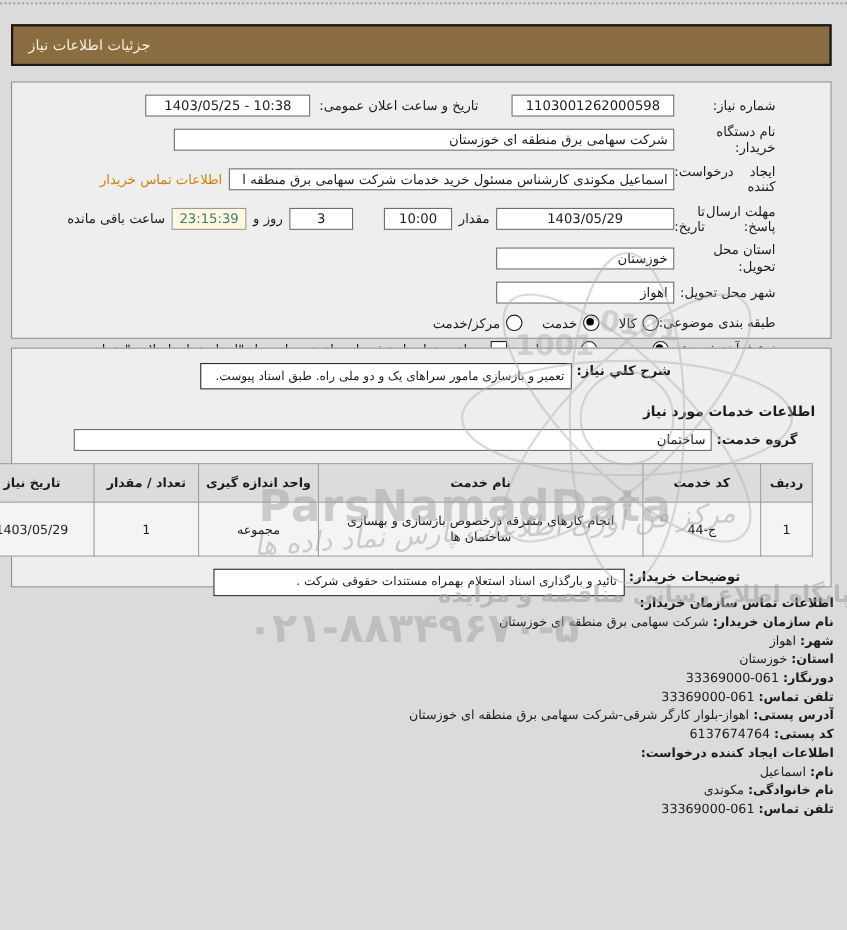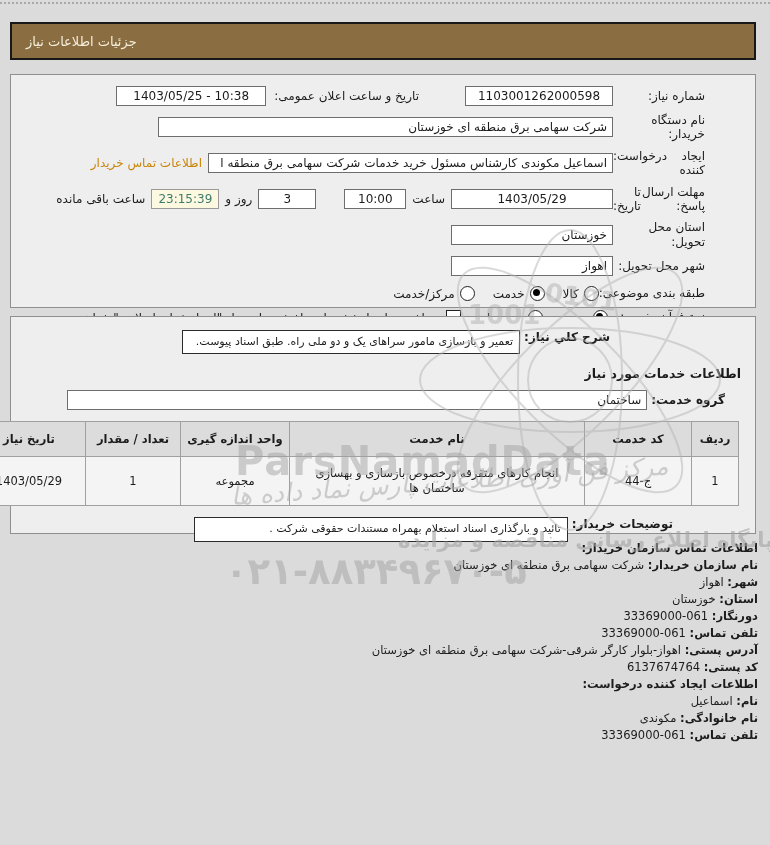--- a/index.html
+++ b/index.html
@@ -68,21 +68,21 @@
   .chead{font-weight:bold;}
   
   .wm{position:absolute;pointer-events:none;color:#a3a3a3;z-index:5;}
   #wm-flower{left:330px;top:215px;opacity:.5;}
   #wm-brand{left:235px;top:438px;font-size:40px;font-weight:bold;opacity:.5;letter-spacing:1px;direction:ltr;}
   #wm-script{left:230px;top:482px;font-size:25px;font-style:italic;opacity:.5;transform:rotate(-4deg);transform-origin:left top;direction:rtl;white-space:nowrap;}
   #wm-tagline{left:398px;top:528px;font-size:21px;font-weight:bold;opacity:.6;direction:rtl;white-space:nowrap;}
   #wm-phone{left:225px;top:550px;font-size:37px;font-weight:bold;opacity:.5;direction:ltr;letter-spacing:2px;}
   #wm-d1{left:545px;top:282px;font-size:26px;font-weight:bold;opacity:.4;transform:rotate(8deg);}
   #wm-d2{left:468px;top:300px;font-size:26px;font-weight:bold;opacity:.4;}
-  .ml30{margin-right:46px;}
+  .ml30{margin-right:30px;}
 </style>
 </head>
 <body>
 
 <div class="top-dots"></div>
 
 <div class="titlebar">
   <span>جزئیات اطلاعات نیاز</span>
 </div>
 
@@ -108,21 +108,21 @@
     <div class="input rt" style="width:405px">اسماعیل مکوندی کارشناس مسئول خرید خدمات شرکت سهامی برق منطقه ا</div>
     <span class="link">اطلاعات تماس خریدار</span>
   </div>
 
   <div class="row">
     <span class="lbl two">
       <span>مهلت ارسال پاسخ:</span>
       <span>تا تاریخ:</span>
     </span>
     <div class="input c" dir="ltr" style="width:162px">1403/05/29</div>
-    <span style="margin:0 6px">ساعت</span>
+    <span style="margin:0 6px">مقدار</span>
     <div class="input c" dir="ltr" style="width:62px">10:00</div>
     <div class="input c" dir="ltr" style="width:58px;margin-right:28px">3</div>
     <span style="margin:0 6px">روز و</span>
     <div class="input c timer" dir="ltr" style="width:68px">23:15:39</div>
     <span style="margin-right:6px">ساعت باقی مانده</span>
   </div>
 
   <div class="row">
     <span class="lbl">استان محل تحویل:</span>
     <div class="input rt" style="width:162px">خوزستان</div>

